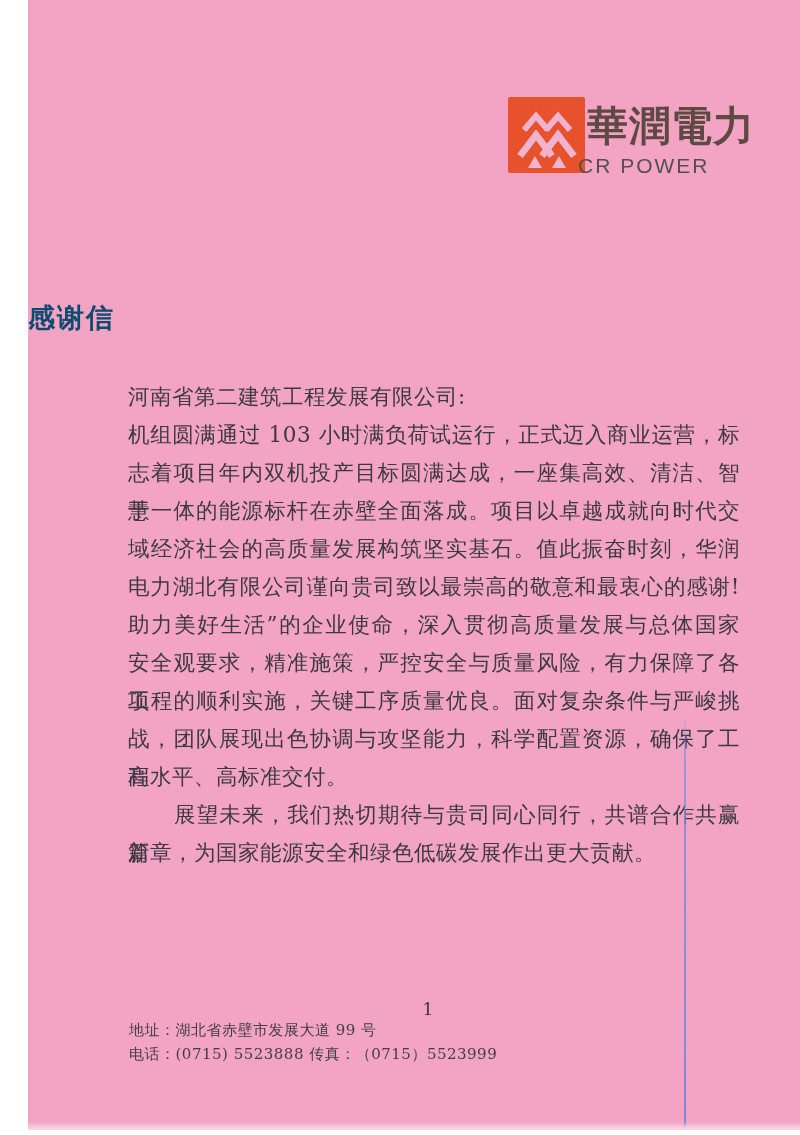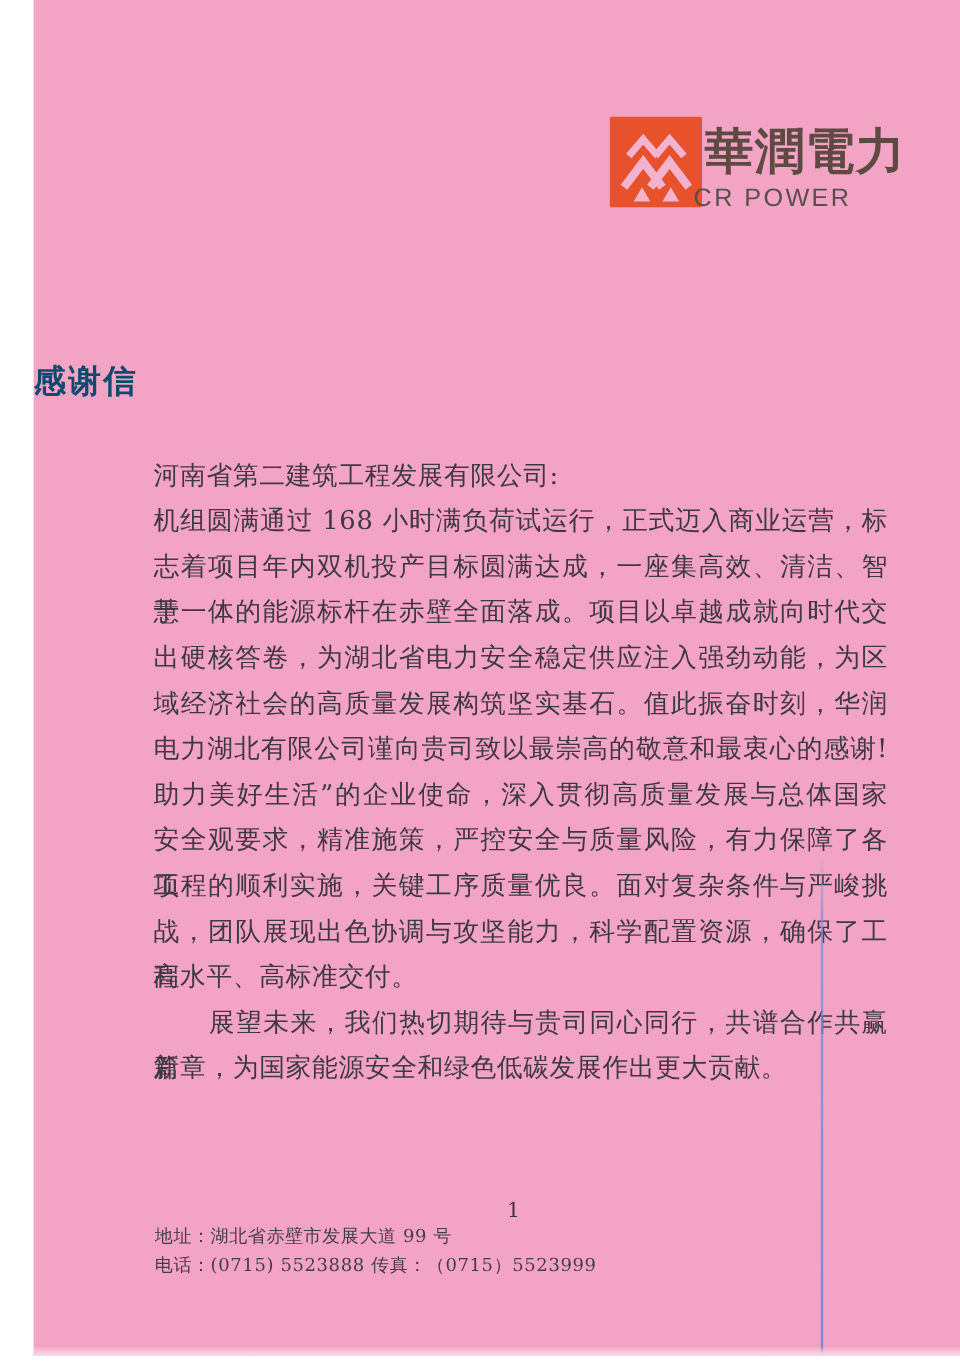--- a/index.html
+++ b/index.html
@@ -93,24 +93,23 @@
       <path d="M44 71 L51 59 L58 71 Z" fill="#f3b3cf"></path>
     </svg>
     <div class="logo-cn">華潤電力</div>
     <div class="logo-en">CR POWER</div>
   </div>
 
   <div class="title">感谢信</div>
 
   <div class="body-text">
       <div class="body-line">河南省第二建筑工程发展有限公司:</div>
-      <div class="body-line fill">机组圆满通过 168 小时满负荷试运行，正式迈入商业运营，标</div>
+      <div class="body-line fill">机组圆满通过 103 小时满负荷试运行，正式迈入商业运营，标</div>
       <div class="body-line fill">志着项目年内双机投产目标圆满达成，一座集高效、清洁、智慧</div>
       <div class="body-line fill">于一体的能源标杆在赤壁全面落成。项目以卓越成就向时代交</div>
-      <div class="body-line fill">出硬核答卷，为湖北省电力安全稳定供应注入强劲动能，为区</div>
       <div class="body-line fill">域经济社会的高质量发展构筑坚实基石。值此振奋时刻，华润</div>
       <div class="body-line fill">电力湖北有限公司谨向贵司致以最崇高的敬意和最衷心的感谢!</div>
       <div class="body-line fill">助力美好生活”的企业使命，深入贯彻高质量发展与总体国家</div>
       <div class="body-line fill">安全观要求，精准施策，严控安全与质量风险，有力保障了各项</div>
       <div class="body-line fill">工程的顺利实施，关键工序质量优良。面对复杂条件与严峻挑</div>
       <div class="body-line fill">战，团队展现出色协调与攻坚能力，科学配置资源，确保了工程</div>
       <div class="body-line">高水平、高标准交付。</div>
       <div class="body-line fill indent">展望未来，我们热切期待与贵司同心同行，共谱合作共赢新</div>
       <div class="body-line">篇章，为国家能源安全和绿色低碳发展作出更大贡献。</div>
     </div>

